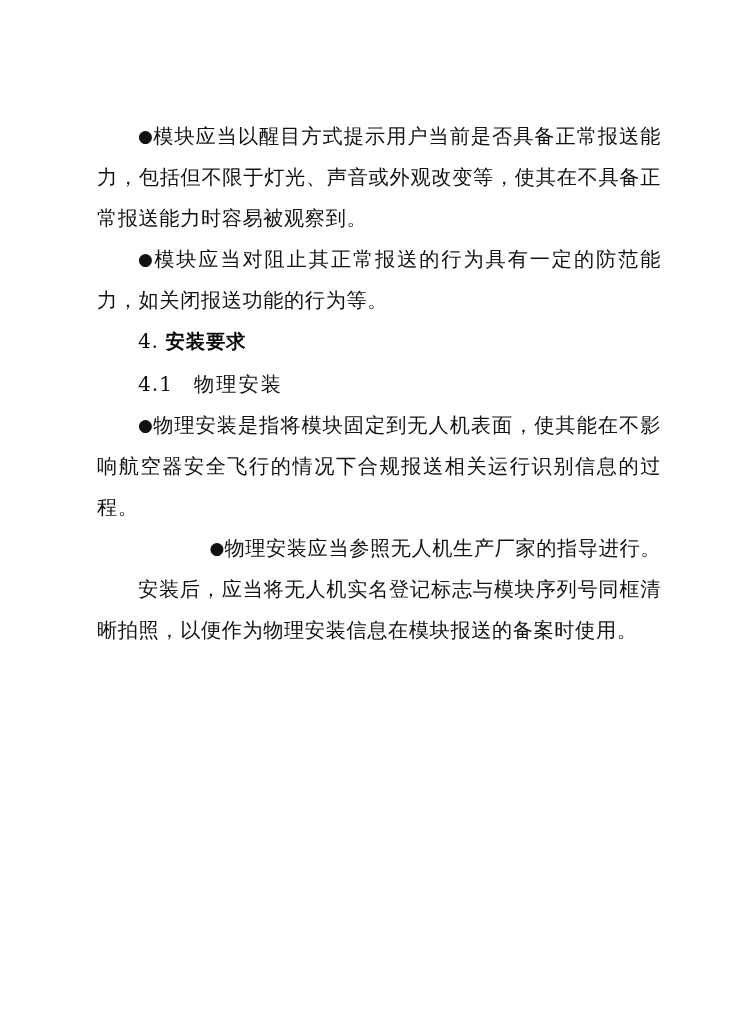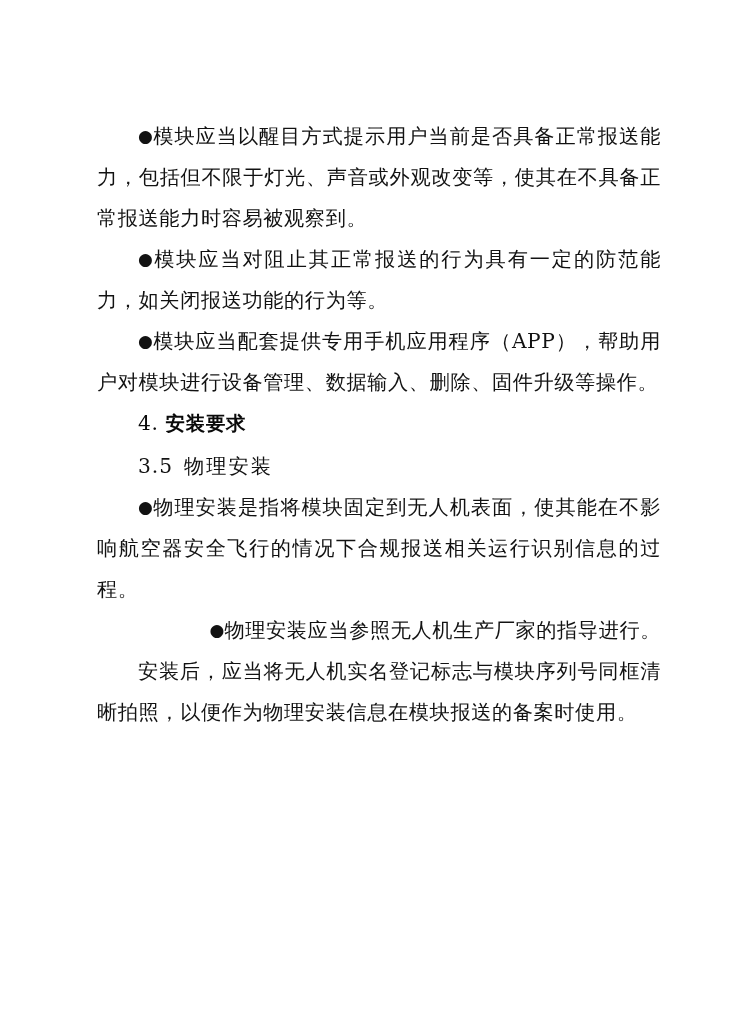--- a/index.html
+++ b/index.html
@@ -83,21 +83,21 @@
     letter-spacing: 0.6px;
     color: #121212;
   }
   .heading-2 .num {
     font-family: "DejaVu Serif", "Liberation Serif", serif;
     letter-spacing: 1px;
   }
   .heading-2 .title {
     font-family: "DejaVu Serif", "Liberation Serif", serif;
     letter-spacing: 2px;
-    margin-left: 11px;
+    margin-left: 21px;
   }
   
   .footer {
     position: absolute;
     left: 0;
     right: 88px;
     top: 948px;
     text-align: right;
     font-family: "DejaVu Serif", "Liberation Serif", serif;
     font-size: 19px;
@@ -106,23 +106,22 @@
   }
 </style>
 </head>
 <body>
 
 <div class="page">
 
   <div class="content">
       <p class="para bullet"><span class="bullet-dot">●</span>模块应当以醒目方式提示用户当前是否具备正常报送能力，包括但不限于灯光、声音或外观改变等，使其在不具备正常报送能力时容易被观察到。</p>
       <p class="para bullet"><span class="bullet-dot">●</span>模块应当对阻止其正常报送的行为具有一定的防范能力，如关闭报送功能的行为等。</p>
-      <p class="para bullet"><span class="bullet-dot">●</span>模块应当配套提供专用手机应用程序（APP），帮助用户对模块进行设备管理、数据输入、删除、固件升级等操作。</p>
       <p class="heading-1"><span class="num">4.</span> <span class="title">安装要求</span></p>
-      <p class="heading-2"><span class="num">3.5</span><span class="title">物理安装</span></p>
+      <p class="heading-2"><span class="num">4.1</span><span class="title">物理安装</span></p>
       <p class="para bullet"><span class="bullet-dot">●</span>物理安装是指将模块固定到无人机表面，使其能在不影响航空器安全飞行的情况下合规报送相关运行识别信息的过程。</p>
       <p class="para bullet short"><span class="bullet-dot">●</span>物理安装应当参照无人机生产厂家的指导进行。</p>
       <p class="para bullet">安装后，应当将无人机实名登记标志与模块序列号同框清晰拍照，以便作为物理安装信息在模块报送的备案时使用。</p>
     </div>
 
   <div class="footer">— 5 —</div>
 
 </div>
 
 </body></html>

